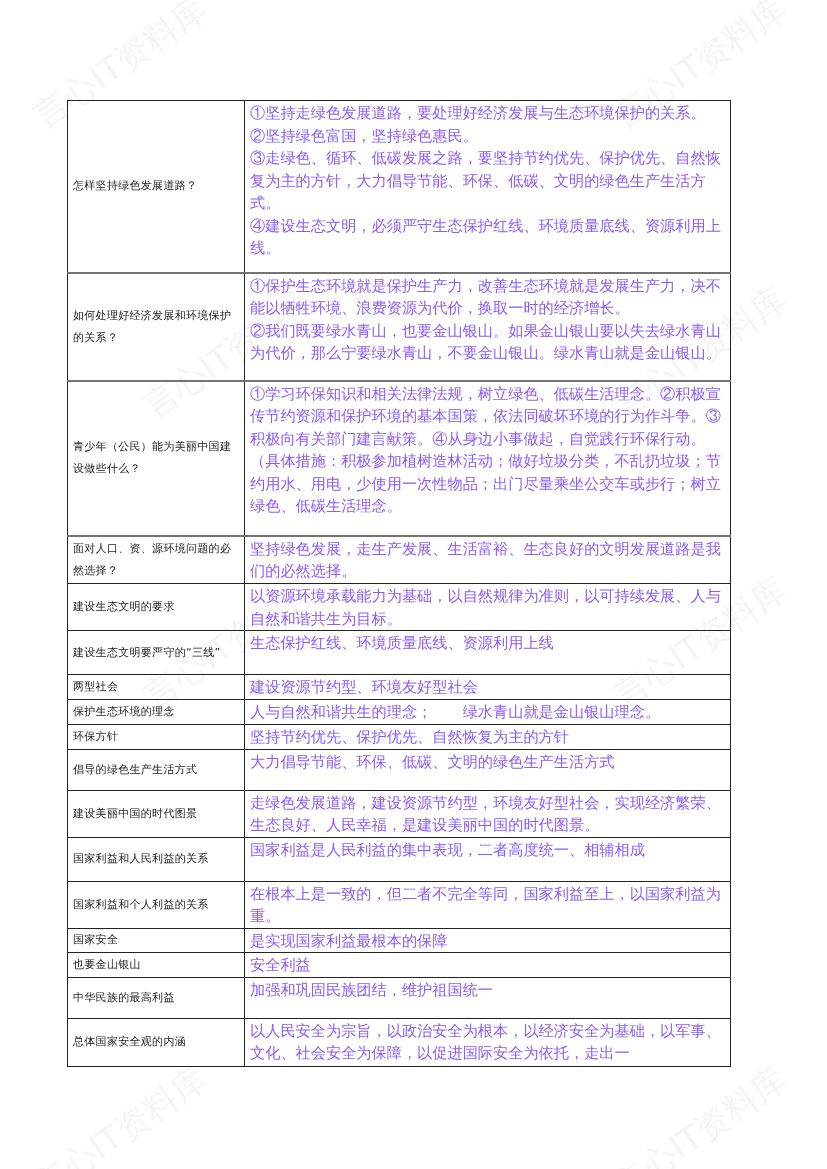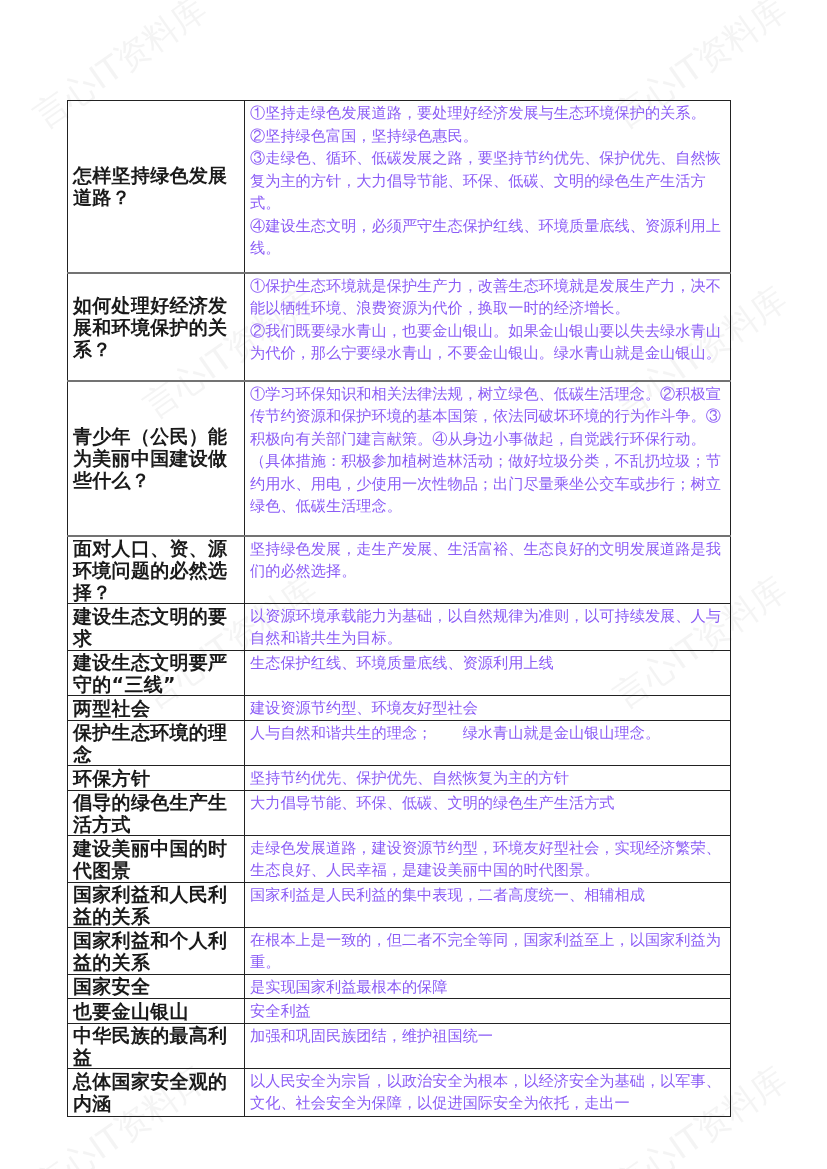--- a/index.html
+++ b/index.html
@@ -5,22 +5,22 @@
   html, body { margin: 0; padding: 0; background: #ffffff; }
   body { width: 827px; height: 1169px; position: relative; overflow: hidden;
          font-family: "DejaVu Serif", "Liberation Serif", serif; color: #1a1a1a; }
   .watermark { position: absolute; color: rgba(150,150,150,0.10); font-size: 34px;
                transform: rotate(-35deg); white-space: nowrap; pointer-events: none;
                font-family: "DejaVu Sans", sans-serif; }
   table.doc { position: absolute; left: 67px; top: 100px; width: 664px;
               border-collapse: collapse; table-layout: fixed; }
   table.doc td { border: 1px solid #222; vertical-align: middle; padding: 0 5px;
                  font-size: 15.2px; line-height: 22.5px; }
-  table.doc td.q { width: 166px; font-family: "DejaVu Sans", sans-serif; font-weight: bold;
-                   font-size: 19px; line-height: 22px; letter-spacing: 0.3px; }
+  table.doc td.q { width: 166px; font-family: "DejaVu Sans", sans-serif; font-weight: normal;
+                   font-size: 11px; line-height: 22px; letter-spacing: 0.3px; }
   table.doc tr.thick td { border-top: 2px solid #737373; }
   table.doc td.a { vertical-align: top; padding-top: 1px; color: #8b5cf6; }
   .line { display: block; }
   .footer { position: absolute; top: 1170px; left: 0; width: 827px; text-align: center;
             font-size: 11px; color: #333; font-family: "DejaVu Serif", serif; letter-spacing: 1px; }
 </style>
 </head>
 <body>
 
 <div class="watermark" style="left:20px; top:40px;">言心IT资料库</div>

